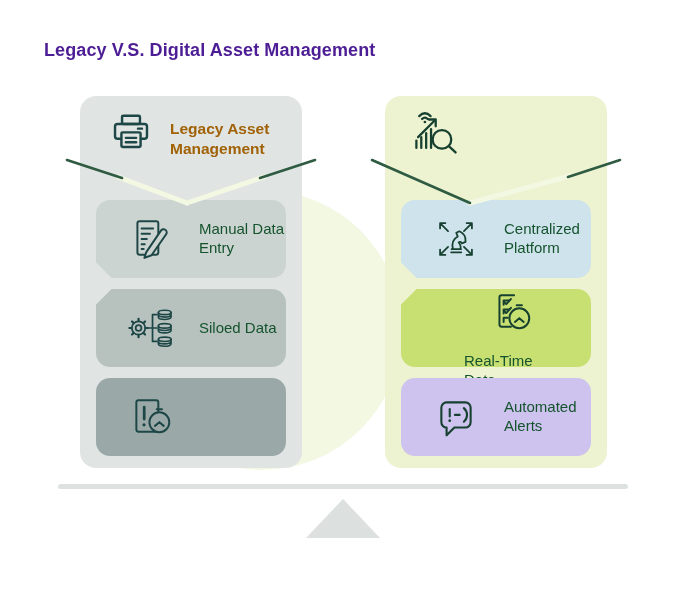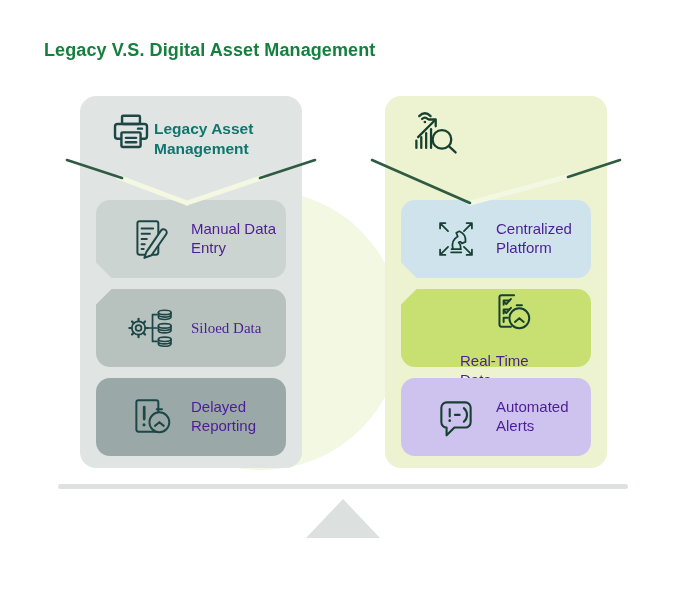--- a/index.html
+++ b/index.html
@@ -10,33 +10,33 @@
     --right-panel:#edf2d1;
     --beam:#dde2e0;
     --left-stroke:#1d4646;
     --right-stroke:#16402f;
     --card-l1:#ccd4d1; --card-l2:#b7c2bf; --card-l3:#9aa9a8;
     --card-r1:#cfe3ec; --card-r2:#c8e072; --card-r3:#cdc3ee;
   }
   *{margin:0;padding:0;box-sizing:border-box;}
   body{background:var(--page-bg);font-family:"Liberation Sans",sans-serif;}
   .stage{position:relative;width:687px;height:600px;background:var(--page-bg);overflow:hidden;}
-  .title{position:absolute;left:44px;top:40px;font-size:18px;font-weight:700;color:#15803d;letter-spacing:.1px;}
+  .title{position:absolute;left:44px;top:40px;font-size:18px;font-weight:700;color:#4c1d95;letter-spacing:.1px;}
   .blob{position:absolute;left:122px;top:190px;width:280px;height:280px;border-radius:50%;background:var(--cream);z-index:0;}
   .panel{position:absolute;top:96px;width:222px;height:372px;border-radius:16px;z-index:1;}
   .panel-left{left:80px;background:var(--left-panel);}
   .panel-right{left:385px;background:var(--right-panel);}
   .hdr-icon{position:absolute;left:28px;top:14px;width:46px;height:46px;}
   .panel-right .hdr-icon{left:24px;top:12px;width:50px;height:48px;}
-  .hdr-title{position:absolute;left:74px;top:23px;width:138px;font-size:15.5px;line-height:1.28;font-weight:700;color:#0f766e;}
+  .hdr-title{position:absolute;left:90px;top:23px;width:138px;font-size:15.5px;line-height:1.28;font-weight:700;color:#a16207;}
   .flap{position:absolute;left:0;top:62px;width:222px;height:50px;overflow:visible;z-index:3;}
   .card{position:absolute;left:16px;width:190px;height:78px;border-radius:14px;display:flex;align-items:center;padding-left:32px;gap:17px;z-index:2;}
   .card-1{top:104px;} .card-2{top:193px;} .card-3{top:282px;}
   .card-icon{width:46px;height:46px;flex:0 0 auto;}
-  .card-label{font-size:15px;line-height:1.26;color:#4c1d95;width:104px;}
+  .card-label{font-size:15px;line-height:1.26;color:#14532d;width:104px;margin-left:8px;}
   .chamfer{position:absolute;width:22px;height:22px;transform:rotate(45deg);}
   .chamfer-bl{left:-11px;bottom:-11px;}
   .chamfer-tl{left:-11px;top:-11px;}
   .panel-left .chamfer{background:var(--left-panel);}
   .panel-right .chamfer{background:var(--right-panel);}
   .beam{position:absolute;left:58px;top:484px;width:570px;height:5px;border-radius:3px;background:var(--beam);z-index:1;}
   .fulcrum{position:absolute;left:306px;top:499px;width:0;height:0;border-left:37px solid transparent;border-right:37px solid transparent;border-bottom:39px solid #dce1df;z-index:1;}
   svg{display:block;overflow:visible;}
   .stroke-l{stroke:var(--left-stroke);}
   .stroke-r{stroke:var(--right-stroke);}
@@ -80,21 +80,21 @@
           <line x1="13" y1="17" x2="21" y2="17"></line>
           <line x1="13" y1="22" x2="18" y2="22"></line>
           <line x1="13" y1="27" x2="16" y2="27"></line>
           <line x1="13" y1="31.5" x2="15" y2="31.5"></line>
           <path d="M17.5,34.5 L31.5,14 a3,3 0 0 1 5,3.4 L22.5,37.5 l-6.8,2.6 z" fill="#ccd4d1"></path>
         </g>
       </svg>
       <div class="card-label">Manual Data Entry</div>
     </div>
 
-    <div class="card card-2" style="background-color: rgb(183, 194, 191); font-family: Liberation Serif, serif;">
+    <div class="card card-2" style="background-color: rgb(183, 194, 191);">
       <div class="chamfer chamfer-tl"></div>
       <svg class="card-icon" viewBox="0 0 48 44">
         <g class="s stroke-l" stroke-width="1.8">
           <circle cx="11" cy="22" r="7"></circle>
           <circle cx="11" cy="22" r="3"></circle>
           <g stroke-width="2.3">
             <line x1="18.2" y1="22" x2="20.6" y2="22"></line>
               <line x1="16.1" y1="27.1" x2="17.8" y2="28.8"></line>
             <line x1="11" y1="29.2" x2="11" y2="31.6"></line>
               <line x1="5.9" y1="27.1" x2="4.2" y2="28.8"></line>
@@ -121,21 +121,20 @@
       <svg class="card-icon" viewBox="0 0 44 44">
         <g class="s stroke-l" stroke-width="1.9">
           <rect x="8" y="6" width="21" height="30" rx="2"></rect>
           <line x1="15.5" y1="12.5" x2="15.5" y2="24" stroke-width="2.6"></line>
           <circle cx="15.3" cy="29.5" r="1.5" fill="#1d4646" stroke="none"></circle>
           <circle cx="30" cy="27" r="9.5" fill="#9aa9a8"></circle>
           <line x1="27.5" y1="14.5" x2="32.5" y2="14.5"></line>
           <path d="M30,27 L25.8,30.5 M30,27 L34.2,30.5"></path>
         </g>
       </svg>
-      <div class="card-label">Delayed Reporting</div>
     </div>
   </div>
 
   <div class="panel panel-right">
     <svg class="hdr-icon" viewBox="0 0 44 42">
       <g class="s stroke-r" stroke-width="2">
         <path d="M9,7 q5,-5 10,0"></path>
         <path d="M11.5,9.6 q2.5,-2.6 5,0"></path>
         <circle cx="14" cy="12.2" r="1.2" fill="#16402f" stroke="none"></circle>
         <line x1="6.5" y1="35" x2="6.5" y2="28.5"></line>

